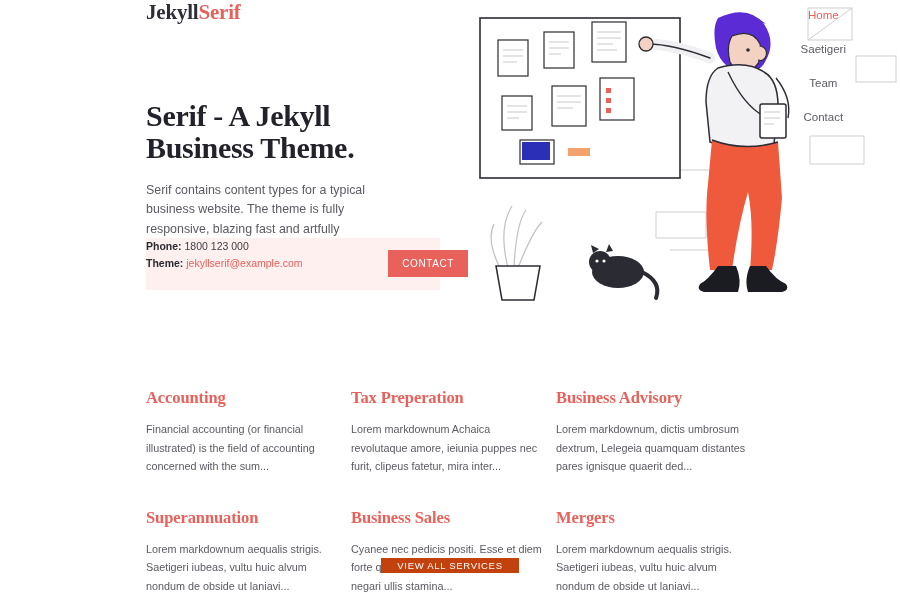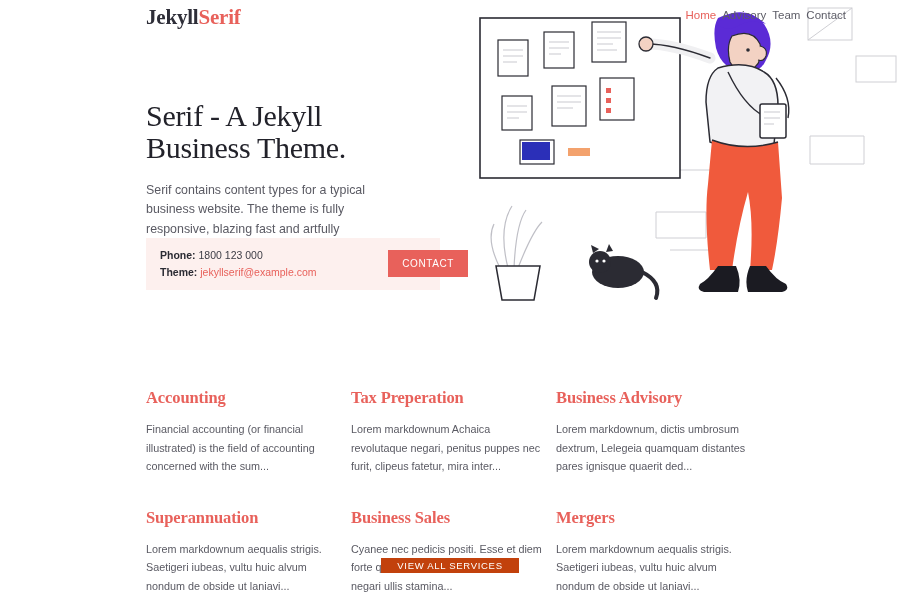--- a/index.html
+++ b/index.html
@@ -9,37 +9,37 @@
     font-family: "Liberation Sans", sans-serif;
     color: #333;
     overflow: hidden;
   }
 
   .page { position: relative; width: 900px; height: 600px; }
 
   
   .header {
     position: absolute; top: 0; left: 0; width: 900px; height: 34px;
-    display: flex; align-items: center;
+    display: flex; 
     z-index: 5;
   }
   .brand {
     margin-left: 146px;
     font-family: "Liberation Serif", serif;
     font-size: 21px;
     font-weight: bold;
     letter-spacing: -0.2px;
     white-space: nowrap;
   }
   .brand .brand-a { color: #2e2e38; }
   .brand .brand-b { color: #e8615b; }
 
   .nav {
     position: absolute; right: 54px; top: 9px;
-    display: flex; align-items: center; gap: 6px;
+    display: flex; align-items: center; gap: 22px; flex-direction: column;
   }
   .nav a {
     font-size: 11.5px;
     color: #5c5c66;
     text-decoration: none;
     white-space: nowrap;
   }
   .nav a.active { color: #e8615b; }
 
   
@@ -51,38 +51,37 @@
 
   
   .hero {
     position: absolute; left: 146px; top: 100px; width: 300px;
   }
   .hero h1 {
     font-family: "Liberation Serif", serif;
     font-size: 30px;
     line-height: 1.08;
     color: #22222a;
-    font-weight: normal;
+    font-weight: bold;
     letter-spacing: -0.3px;
   }
   .hero p {
     margin-top: 16px;
     font-size: 12.4px;
     line-height: 1.58;
     color: #5a5a63;
     width: 238px;
   }
 
   
   .contact-panel {
     position: absolute; left: 146px; top: 238px;
     width: 294px; height: 52px;
     background: #fdf0ee;
-    display: flex; align-items: center;
-    padding-left: 14px;
+    display: flex; align-items: flex-start;
   }
   .contact-lines { font-size: 10.5px; line-height: 1.65; }
   .contact-lines b { color: #2b2b33; font-weight: bold; }
   .contact-lines .val-plain { color: #3c3c45; }
   .contact-lines .val-link { color: #e8615b; text-decoration: none; }
   .contact-btn {
     position: absolute; right: -28px; top: 12px;
     background: #e8615b; color: #fff;
     border: none;
     font-size: 10px;
@@ -130,21 +129,21 @@
 <body>
 
 <div class="page">
 
   <div class="header">
     <div class="brand">
       <span class="brand-a">Jekyll</span><span class="brand-b">Serif</span>
     </div>
     <nav class="nav">
       <a href="#" class="active">Home</a>
-      <a href="#">Advisory</a>
+      <a href="#">Saetigeri</a>
       <a href="#">Team</a>
       <a href="#">Contact</a>
     </nav>
   </div>
 
   <div class="hero-art">
     <svg width="440" height="310" viewBox="0 0 440 310" xmlns="http://www.w3.org/2000/svg">
       <g stroke="#cfcfd4" stroke-width="1" fill="none">
         <rect x="348" y="8" width="44" height="32"></rect>
         <path d="M348 40 L392 8"></path>
@@ -251,21 +250,21 @@
     <button class="contact-btn">CONTACT</button>
   </div>
 
   <div class="services">
     <div class="service">
       <h3>Accounting</h3>
       <p>Financial accounting (or financial illustrated) is the field of accounting concerned with the sum...</p>
     </div>
     <div class="service">
       <h3>Tax Preperation</h3>
-      <p>Lorem markdownum Achaica revolutaque negari, penitus puppes nec furit, clipeus fatetur, mira inter...</p>
+      <p>Lorem markdownum Achaica revolutaque amore, ieiunia puppes nec furit, clipeus fatetur, mira inter...</p>
     </div>
     <div class="service">
       <h3>Business Advisory</h3>
       <p>Lorem markdownum, dictis umbrosum dextrum, Lelegeia quamquam distantes pares ignisque quaerit ded...</p>
     </div>
     <div class="service">
       <h3>Superannuation</h3>
       <p>Lorem markdownum aequalis strigis. Saetigeri iubeas, vultu huic alvum nondum de obside ut laniavi...</p>
     </div>
     <div class="service">

